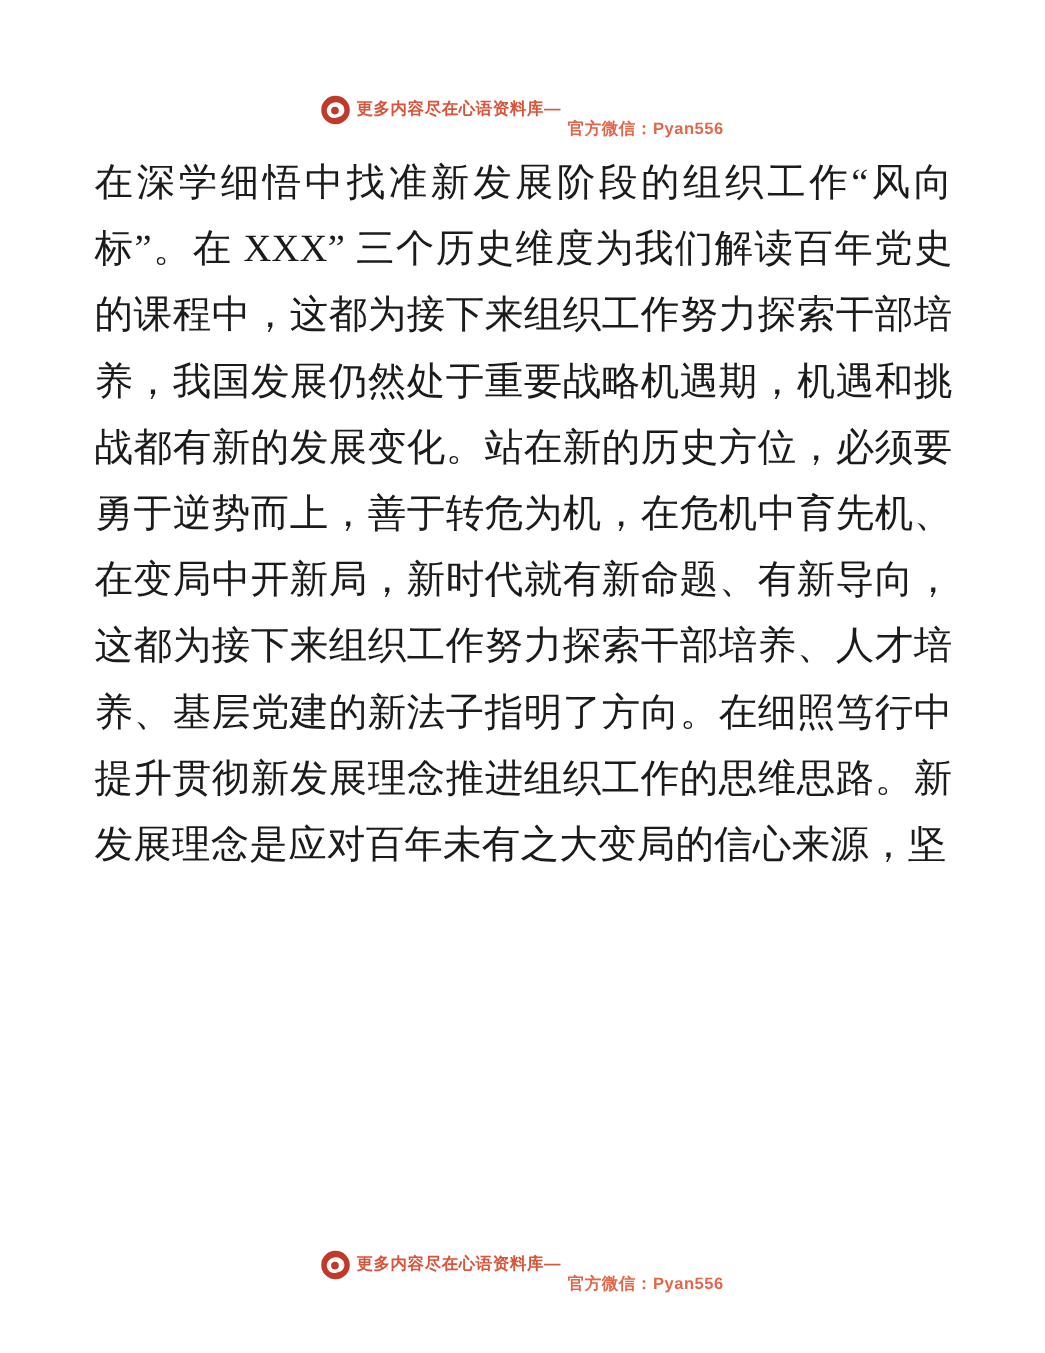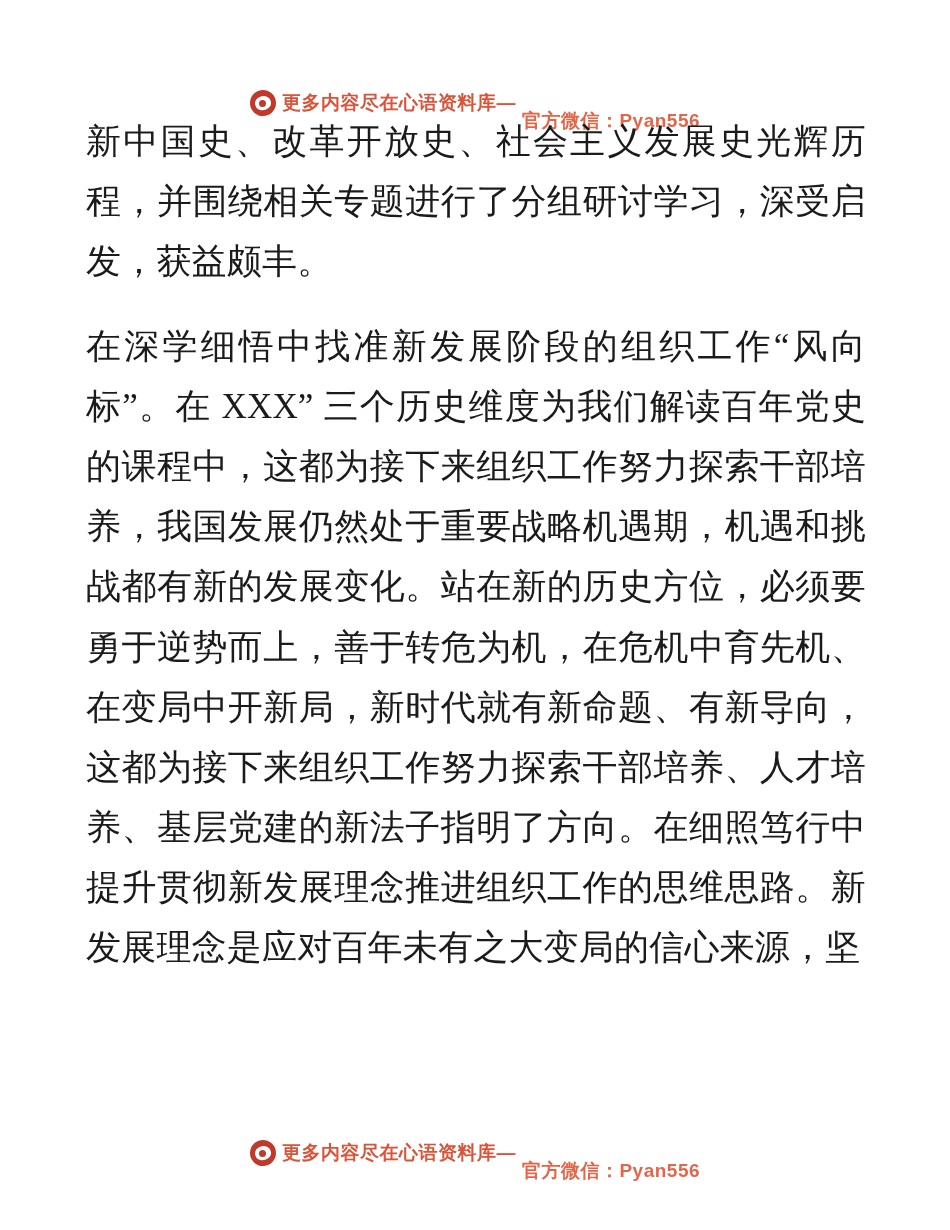--- a/index.html
+++ b/index.html
@@ -25,21 +25,21 @@
   .banner {
     position: absolute;
     left: 0;
     width: 950px;
     display: flex;
     align-items: center;
     justify-content: center;
     gap: 6px;
     color: #e2674a;
     font-family: "Liberation Sans", sans-serif;
-    font-size: 19px;
+    font-size: 15px;
     font-weight: bold;
     letter-spacing: 0.5px;
     white-space: nowrap;
   }
   .banner-top { top: 72px; }
   .banner-bottom { top: 1122px; }
 
   .banner-logo {
     width: 26px;
     height: 26px;
@@ -97,21 +97,20 @@
 
 <div class="page">
 
   <div class="banner banner-top">
     <span class="banner-logo"></span>
     <span class="banner-text-main">更多内容尽在心语资料库—</span>
     <span class="banner-text-sub">官方微信：Pyan556</span>
   </div>
 
   <div class="doc-body">
-    <p class="para">新中国史、改革开放史、社会主义发展史光辉历程，并围绕相关专题进行了分组研讨学习，深受启发，获益颇丰。</p>
     <p class="para gap-before"> 在深学细悟中找准新发展阶段的组织工作“风向标”。在 XXX” 三个历史维度为我们解读百年党史的课程中，这都为接下来组织工作努力探索干部培养，我国发展仍然处于重要战略机遇期，机遇和挑战都有新的发展变化。站在新的历史方位，必须要勇于逆势而上，善于转危为机，在危机中育先机、在变局中开新局，新时代就有新命题、有新导向，这都为接下来组织工作努力探索干部培养、人才培养、基层党建的新法子指明了方向。在细照笃行中提升贯彻新发展理念推进组织工作的思维思路。新发展理念是应对百年未有之大变局的信心来源，坚</p>
   </div>
 
   <div class="banner banner-bottom">
     <span class="banner-logo"></span>
     <span class="banner-text-main">更多内容尽在心语资料库—</span>
     <span class="banner-text-sub">官方微信：Pyan556</span>
   </div>
 
 </div>

